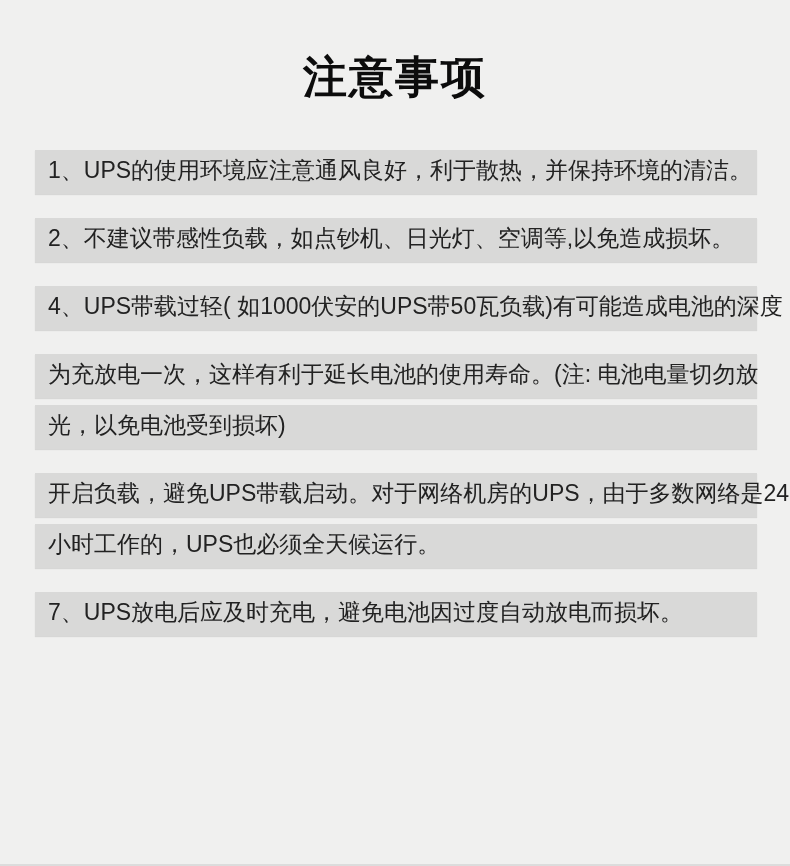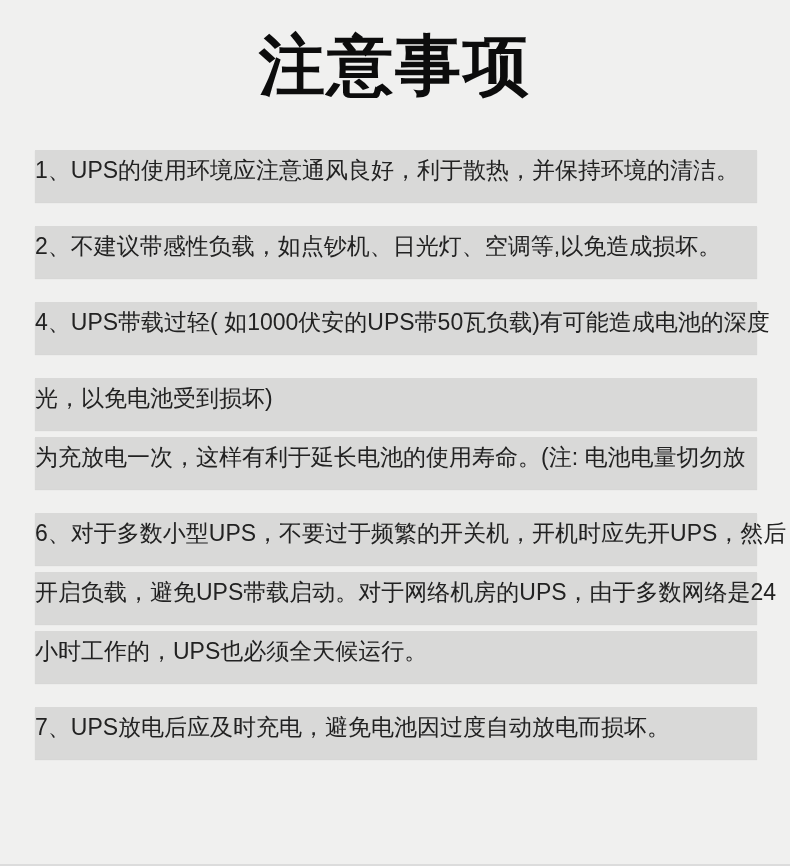--- a/index.html
+++ b/index.html
@@ -11,43 +11,43 @@
     position: relative;
     width: 790px;
     height: 866px;
     background: #f0f0ef;
     border-bottom: 2px solid #dcdcdc;
     box-sizing: border-box;
     overflow: hidden;
   }
   .title {
     margin: 0;
-    padding-top: 34px;
+    padding-top: 46px;
     text-align: center;
-    font-size: 66px;
+    font-size: 44px;
     line-height: 62px;
     font-weight: 900;
     letter-spacing: 2px;
     color: #0c0c0c;
   }
   .notice-list {
     position: absolute;
     top: 150px;
     left: 35px;
     width: 722px;
   }
   .item {
     margin-bottom: 24px;
   }
   .line {
-    height: 52px;
+    height: 44px;
     line-height: 40px;
     background: #d9d9d8;
     box-shadow: 0 1px 1px rgba(0,0,0,0.10);
-    padding-left: 0;
+    padding-left: 13px;
     margin-bottom: 7px;
     font-size: 23px;
     color: #222222;
     white-space: nowrap;
     overflow: visible;
     box-sizing: border-box;
   }
   .line:last-child {
     margin-bottom: 0;
   }
@@ -61,25 +61,24 @@
       <div class="item">
         <div class="line">1、UPS的使用环境应注意通风良好，利于散热，并保持环境的清洁。</div>
       </div>
       <div class="item">
         <div class="line">2、不建议带感性负载，如点钞机、日光灯、空调等,以免造成损坏。</div>
       </div>
       <div class="item">
         <div class="line">4、UPS带载过轻( 如1000伏安的UPS带50瓦负载)有可能造成电池的深度</div>
       </div>
       <div class="item">
+        <div class="line">为充放电一次，这样有利于延长电池的使用寿命。(注: 电池电量切勿放</div>
         <div class="line">光，以免电池受到损坏)</div>
-        <div class="line">为充放电一次，这样有利于延长电池的使用寿命。(注: 电池电量切勿放</div>
       </div>
       <div class="item">
-        <div class="line">6、对于多数小型UPS，不要过于频繁的开关机，开机时应先开UPS，然后</div>
         <div class="line">开启负载，避免UPS带载启动。对于网络机房的UPS，由于多数网络是24</div>
         <div class="line">小时工作的，UPS也必须全天候运行。</div>
       </div>
       <div class="item">
         <div class="line">7、UPS放电后应及时充电，避免电池因过度自动放电而损坏。</div>
       </div>
     </div>
 </div>
 
 </body></html>

